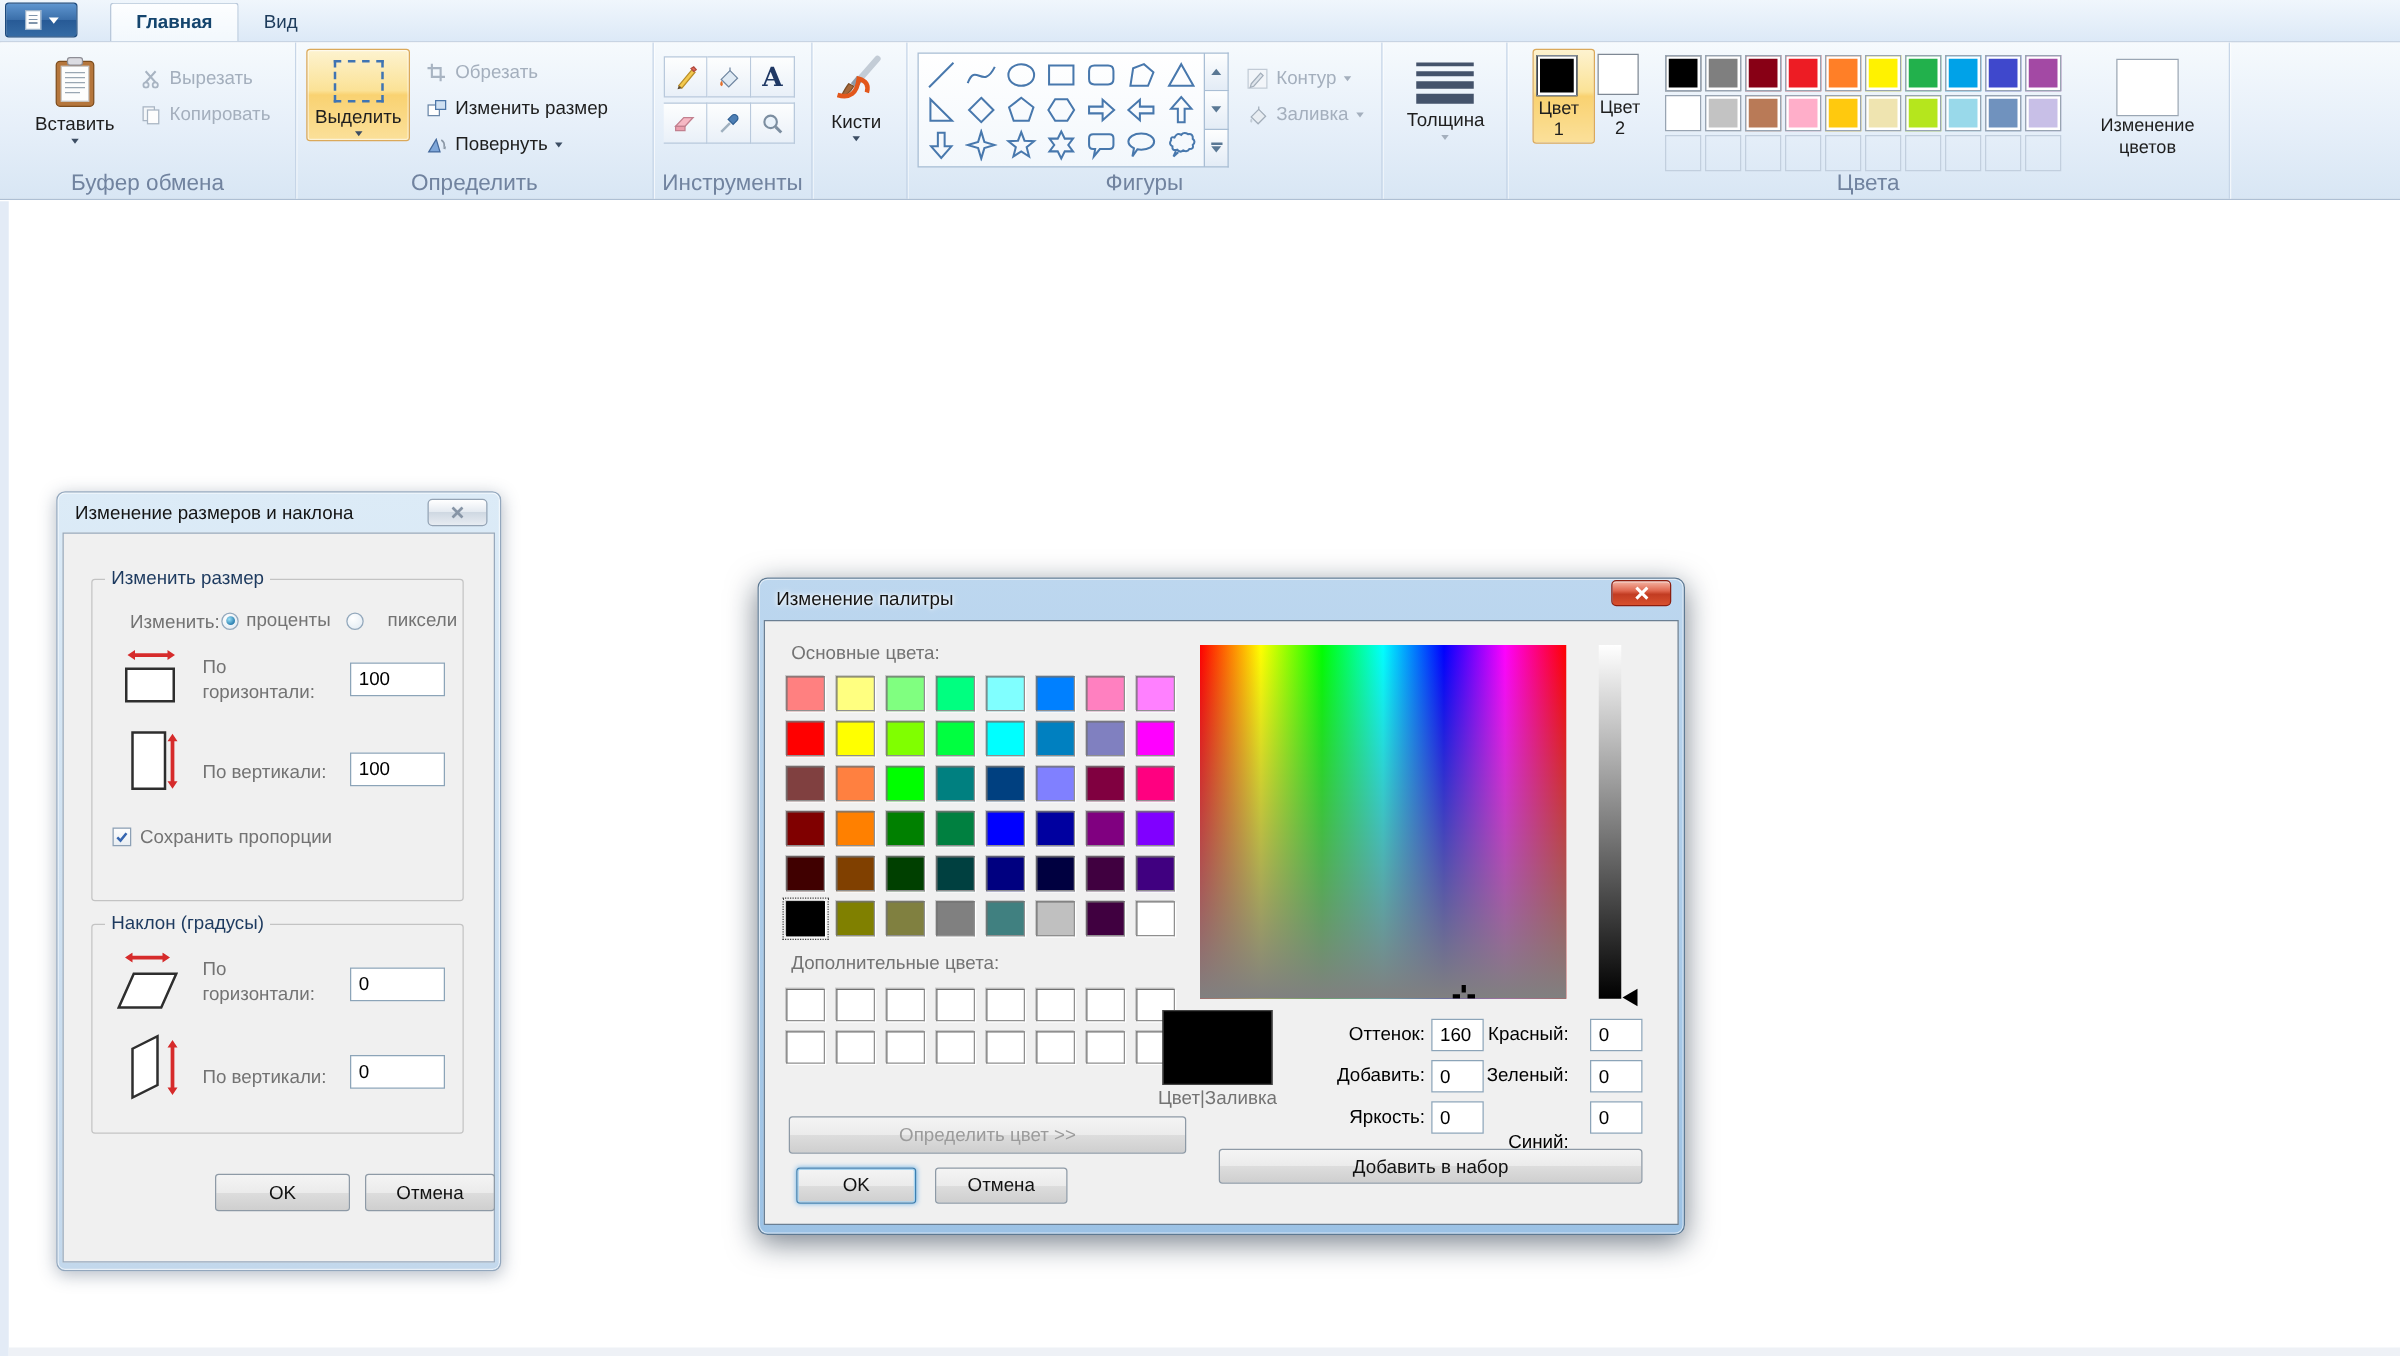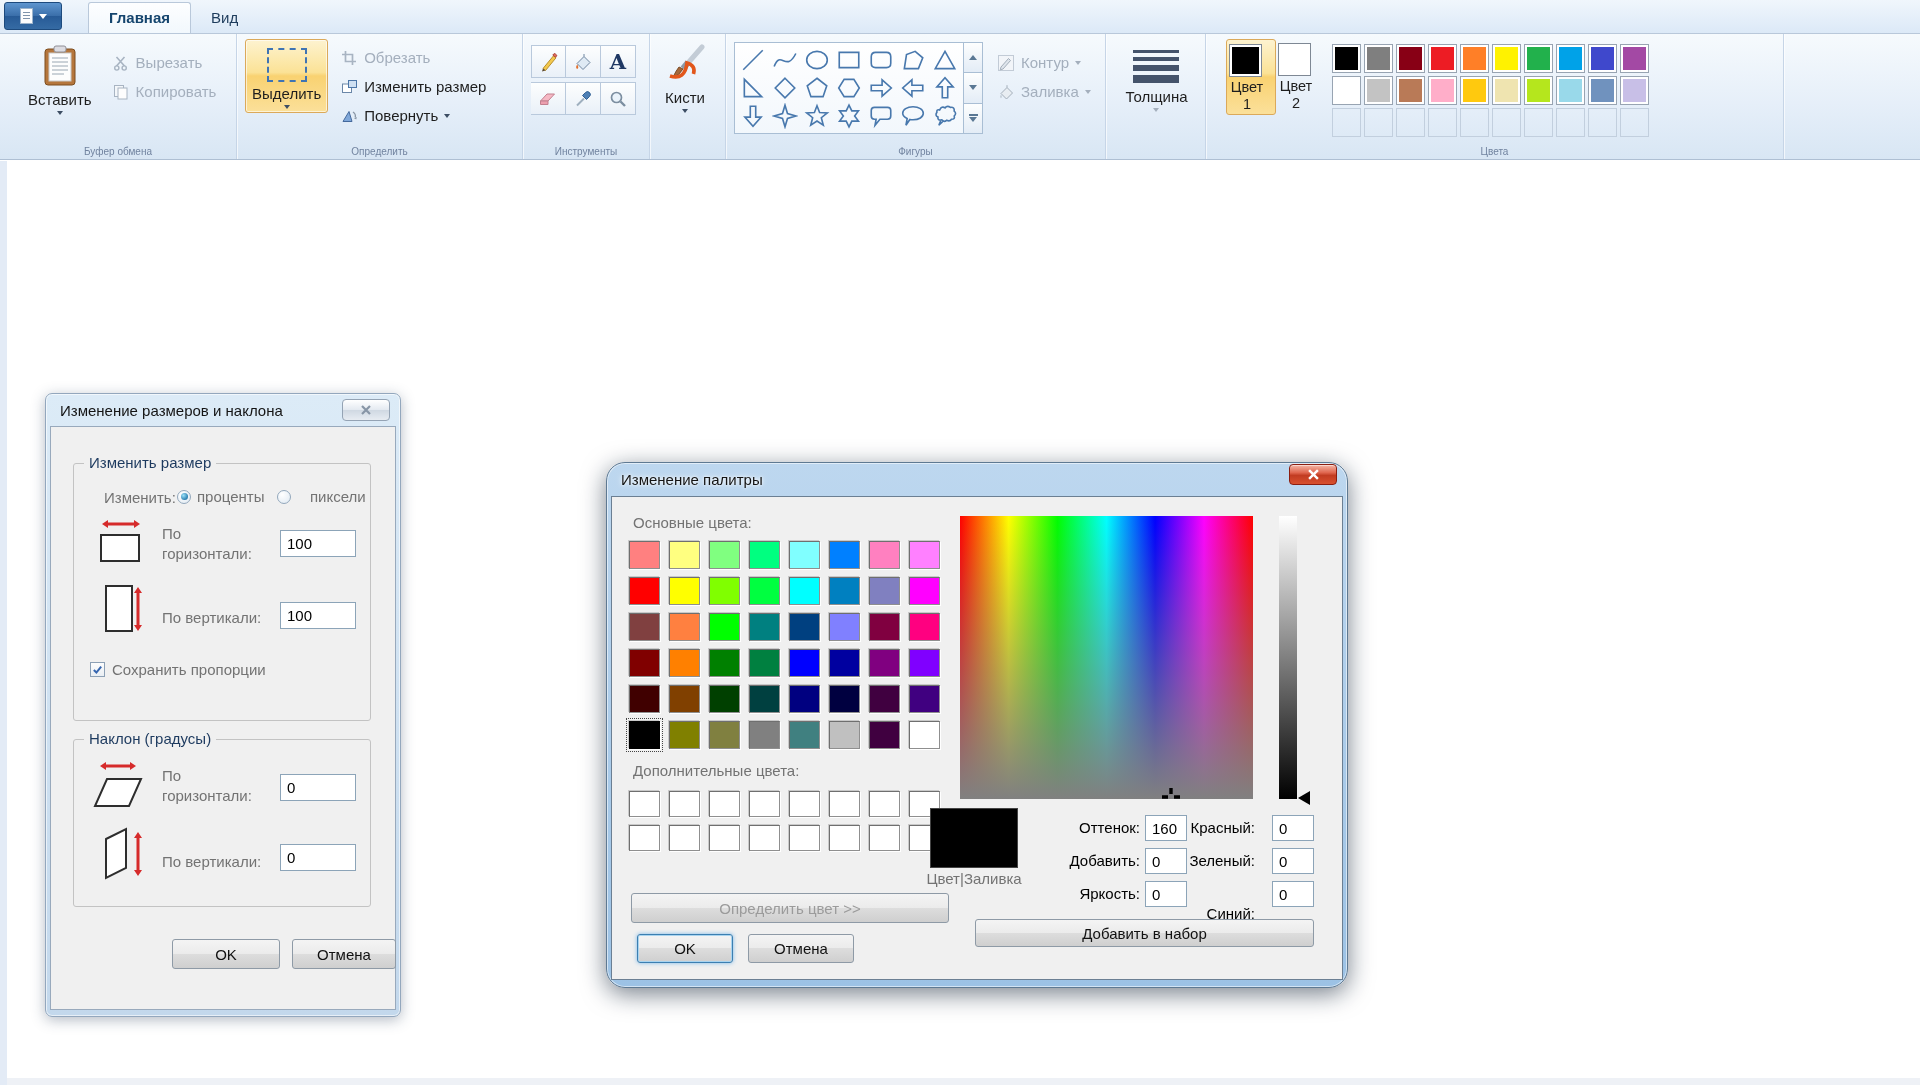--- a/index.html
+++ b/index.html
@@ -22,21 +22,21 @@
   .caret.dark { border-top-color:#3c4d63; }
   .caret.gray { border-top-color:#a4afbd; }
   .tab { padding:6px 20px 7px; font-size:15px; color:#1e3c5c; }
   .tab.active { background:linear-gradient(#fdfeff,#f2f8fd); border:1px solid #b9c8da;
     border-bottom:none; border-radius:3px 3px 0 0; margin-left:26px; font-weight:bold; color:#15456e; }
   .ribbon { height:126px; background:linear-gradient(#f6fafd,#e6eff9 55%,#d8e6f4);
     border-bottom:1px solid #aebfd3; display:flex; }
   .rgroup { position:relative; height:100%; padding:5px 6px 20px 8px; border-right:1px solid #c6d5e7;
     box-shadow:1px 0 0 rgba(255,255,255,.65); display:flex; align-items:flex-start; }
   .rgroup-label { position:absolute; bottom:2px; left:0; right:0; text-align:center;
-    font-size:10px; color:#71839f; }
+    font-size:18px; color:#71839f; }
   .bigbtn { display:flex; flex-direction:column; align-items:center; justify-content:flex-start;
     gap:3px; padding:5px 6px 3px; border-radius:3px; font-size:15px; }
   .bigbtn.orange { background:linear-gradient(#fdf3d0,#fbe296 45%,#f9d271 50%,#fbe09a);
     border:1px solid #dba95a; box-shadow:inset 0 0 0 1px rgba(255,255,255,.6); }
   .rowbtn { display:flex; align-items:center; gap:6px; height:27px; margin:2px 0; font-size:15px;
     padding:0 4px; white-space:nowrap; }
   .disabled-txt { color:#a4afbd; }
   .icon16 { width:18px; height:18px; display:flex; align-items:center; justify-content:center; }
 
   .toolcells { display:grid; grid-template-columns:repeat(3,35px); grid-auto-rows:33px; gap:4px 0;
@@ -105,21 +105,21 @@
   .dlg-resize .titlebar { height:32px; display:flex; align-items:center; padding:0 14px; position:relative; }
   .close-lite { position:absolute; right:10px; top:5px; width:48px; height:22px; border-radius:4px;
     background:linear-gradient(#ffffff,#e3e9f0 50%,#cfd8e2 50%,#e7ecf2); border:1px solid #94a3b4;
     display:flex; align-items:center; justify-content:center; }
   .dlg-resize .client { position:relative; margin:0 4px 4px; height:584px; background:#f0f0f0;
     border:1px solid #98a9bc; }
   .abs { position:absolute; }
 
   
   .dlg-palette { position:absolute; left:606px; top:462px; width:742px; height:526px;
-    background:linear-gradient(#bdd7ef,#9cc2e5); border:1px solid #5e7992; border-radius:19px;
+    background:linear-gradient(#bdd7ef,#9cc2e5); border:1px solid #5e7992; border-radius:8px;
     box-shadow:0 6px 24px rgba(10,25,45,.55), inset 0 0 0 1px rgba(255,255,255,.55); }
   .dlg-palette .titlebar { height:33px; display:flex; align-items:center; padding:0 14px; position:relative; }
   .dlg-palette .dlg-title-text { text-shadow:0 0 3px #fff, 0 0 6px #fff; }
   .close-red { position:absolute; right:10px; top:1px; width:48px; height:21px; border-radius:4px;
     background:linear-gradient(#f4b6a6,#e0674f 40%,#c23c22 55%,#d8502e);
     border:1px solid #8c1e10; box-shadow:inset 0 1px 0 rgba(255,255,255,.5);
     display:flex; align-items:center; justify-content:center; }
   .dlg-palette .client { position:relative; margin:0 4px 4px; height:484px; background:#f0f0f0;
     border:1px solid #6b7f93; }
   .basic-grid { position:absolute; left:17px; top:44px; display:grid;
@@ -480,20 +480,24 @@
           <div class="pal-cell empty"></div>
           <div class="pal-cell empty"></div>
           <div class="pal-cell empty"></div>
           <div class="pal-cell empty"></div>
           <div class="pal-cell empty"></div>
           <div class="pal-cell empty"></div>
           <div class="pal-cell empty"></div>
           <div class="pal-cell empty"></div>
           <div class="pal-cell empty"></div>
         </div>
+      <div class="editcolors">
+        <span class="rainbow-wrap"><span class="rainbow"></span></span>
+        <span>Изменение цветов</span>
+      </div>
       <div class="rgroup-label">Цвета</div>
     </div>
 
     <div style="flex:1"></div>
   </div>
 </div>
 
 <div class="canvas-area">
   <div class="canvas-left-strip"></div>
   <div class="canvas-bottom-strip"></div>

